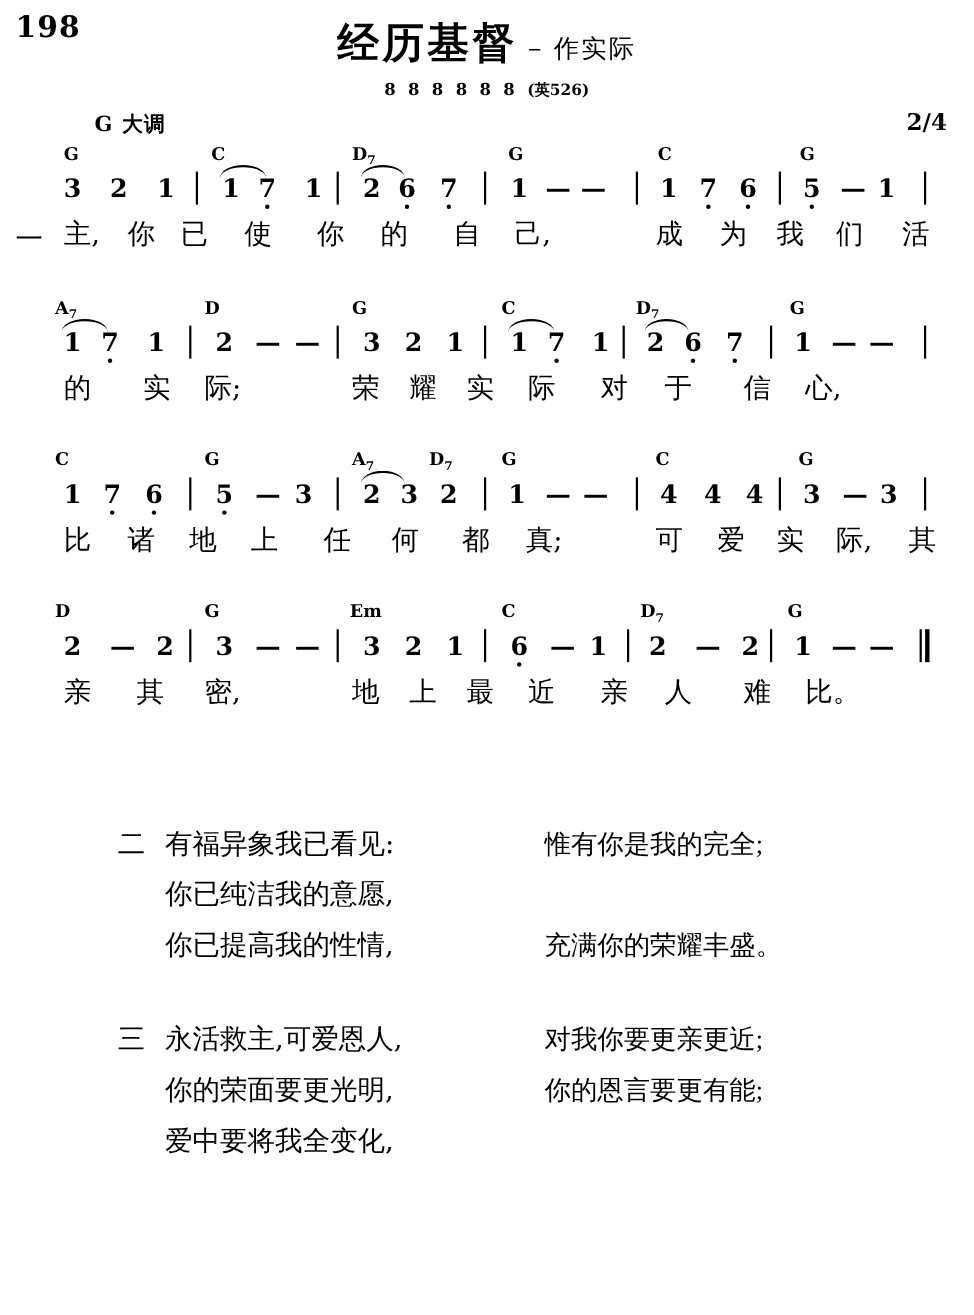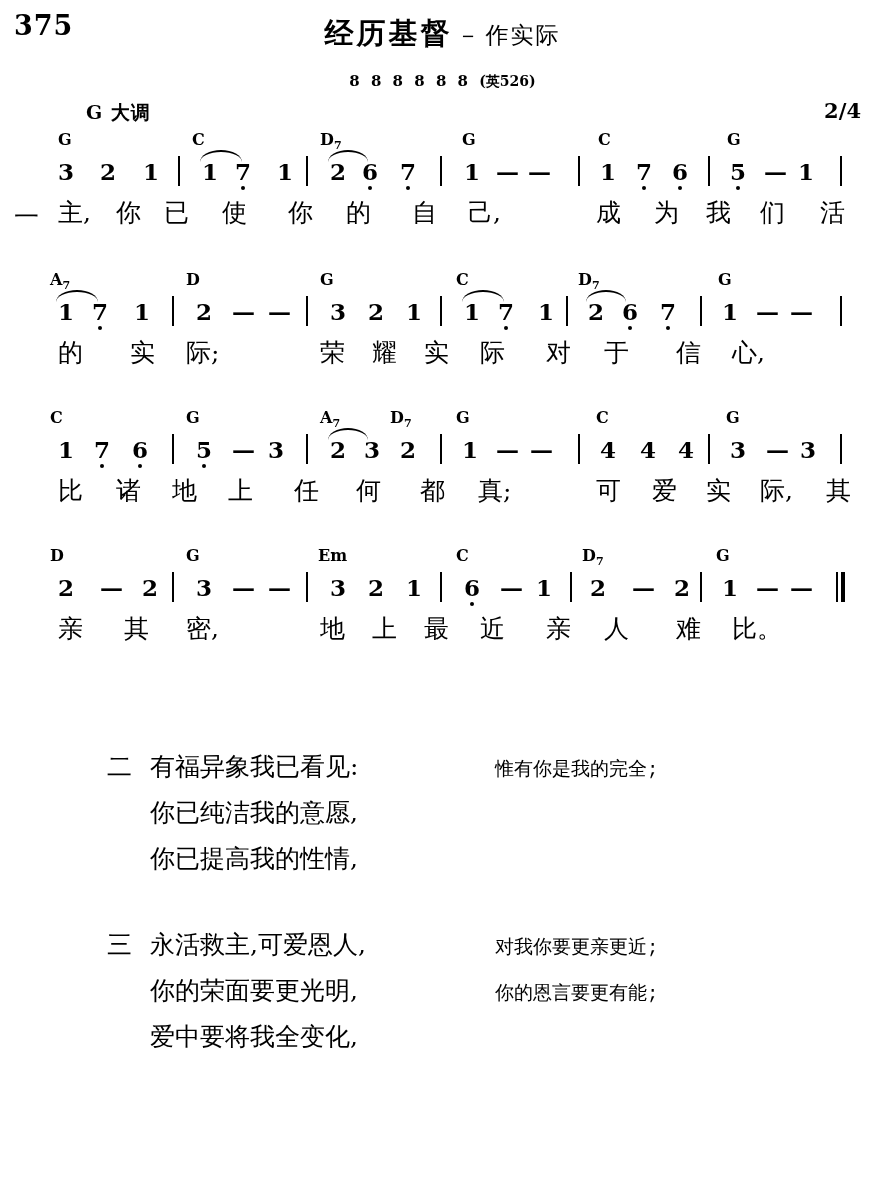--- a/index.html
+++ b/index.html
@@ -33,21 +33,21 @@
   .title-block {
     position: absolute;
     left: 0;
     top: 14px;
     width: 885px;
     text-align: center;
   }
   .title-main {
     font-family: "DejaVu Serif", serif;
     font-weight: bold;
-    font-size: 29px;
+    font-size: 38px;
     letter-spacing: 3px;
   }
   .title-sub {
     font-family: "DejaVu Serif", serif;
     font-size: 23px;
     letter-spacing: 2px;
     margin-left: 4px;
   }
   .meter-line {
     position: absolute;
@@ -189,32 +189,32 @@
     box-sizing: border-box;
   }
   .verse-colA {
     width: 200px;
     font-family: "DejaVu Serif", serif;
     font-size: 25px;
     white-space: nowrap;
   }
   .verse-colB {
     width: 330px;
-    font-family: Liberation Mono, monospace;
-    font-size: 19px;
+    font-family: Liberation Serif, serif;
+    font-size: 24px;
     white-space: nowrap;
     padding-left: 145px;
   }
 </style>
 </head>
 <body>
 
 <div class="page">
 
-  <div class="hymn-number">375</div>
+  <div class="hymn-number">198</div>
 
   <div class="title-block">
     <span class="title-main">经历基督</span><span class="title-sub">－</span><span class="title-sub">作实际</span>
   </div>
 
   <div class="meter-line">
     <span>8 8 8 8 8 8</span>
     <span class="eng">(英526)</span>
   </div>
 
@@ -434,20 +434,21 @@
           <div class="verse-colA">有福异象我已看见:</div>
           <div class="verse-colB">惟有你是我的完全;</div>
         </div>
         <div class="verse-row">
           <div class="verse-num"></div>
           <div class="verse-colA">你已纯洁我的意愿,</div>
         </div>
         <div class="verse-row">
           <div class="verse-num"></div>
           <div class="verse-colA">你已提高我的性情,</div>
+          <div class="verse-colB">充满你的荣耀丰盛。</div>
         </div>
       </div>
       <div class="verse">
         <div class="verse-row">
           <div class="verse-num">三</div>
           <div class="verse-colA">永活救主,可爱恩人,</div>
           <div class="verse-colB">对我你要更亲更近;</div>
         </div>
         <div class="verse-row">
           <div class="verse-num"></div>

